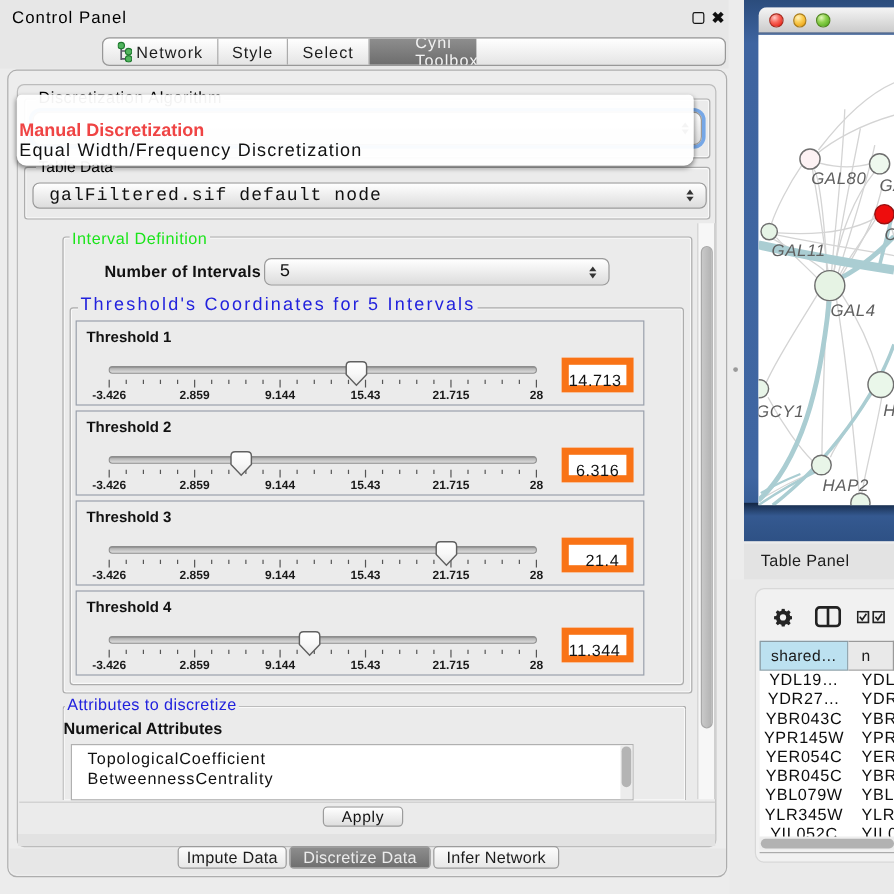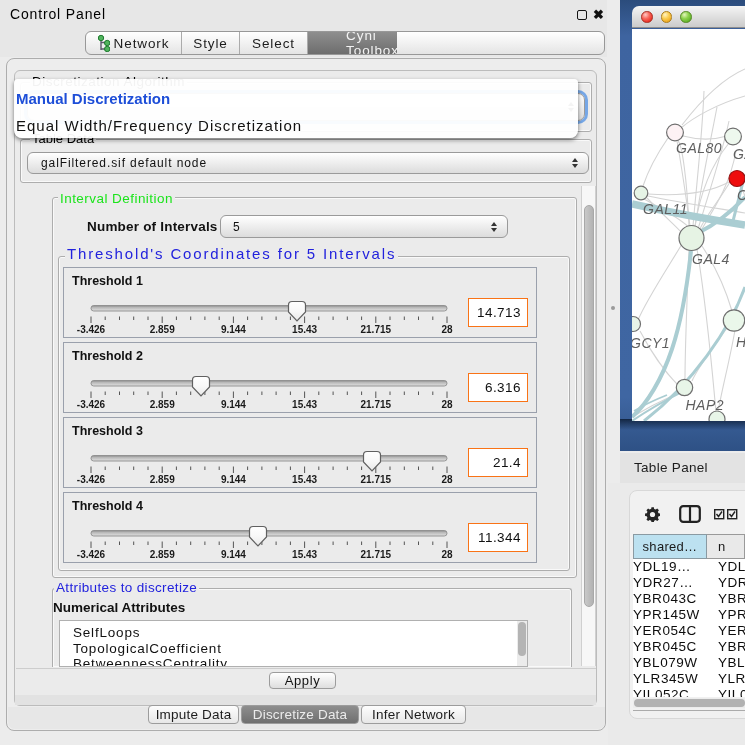--- a/index.html
+++ b/index.html
@@ -11,31 +11,31 @@
 #segbar { left:85px; top:31px; width:520px; height:24px; border:1px solid #989898; border-radius:6px; display:flex; overflow:hidden; background:linear-gradient(#ffffff,#e4e4e4); font-size:13.5px; letter-spacing:0.9px; color:#1c1c1c; }
 #segbar .seg { display:flex; align-items:center; justify-content:center; border-right:1px solid #ababab; height:100%; }
 #segbar .seg:last-child { border-right:none; }
 #segbar .sel { background:linear-gradient(#8e8e8e,#6d6d6d); color:#f3f3f3;padding-left:40px; }
 #outerp { left:6px; top:58px; width:600px; height:673px; border:1px solid #adadad; border-radius:8px; background:#ededed; }
 #innerp { left:14px; top:70px; width:583px; height:636px; border:1px solid #bcbcbc; border-radius:6px; background:#ebebeb; }
 
 .grp { position:absolute; border:1px solid #adadad; border-radius:3px; box-shadow:inset 0 0 0 1px rgba(255,255,255,.7); }
 .gtitle { position:absolute; font-size:13px; background:#ebebeb; padding:0 2px; }
 
-.combo { position:absolute; background:linear-gradient(#ffffff,#dcdcdc); border:1px solid #9a9a9a; border-radius:6px; font-size:12px; letter-spacing:0.9px; color:#111; display:flex; align-items:center; }
+.combo { position:absolute; background:linear-gradient(#ffffff,#dcdcdc); border:1px solid #9a9a9a; border-radius:6px; font-size:15px; letter-spacing:0.9px; color:#111; display:flex; align-items:center;font-family:Liberation Mono, monospace; }
 .carr { position:absolute; right:10px; top:50%; transform:translateY(-50%); display:flex; flex-direction:column; gap:2px; }
 .carr .up { width:0;height:0;border-left:3.5px solid transparent;border-right:3.5px solid transparent;border-bottom:4.5px solid #333; }
 .carr .dn { width:0;height:0;border-left:3.5px solid transparent;border-right:3.5px solid transparent;border-top:4.5px solid #333; }
 
 #vsb { left:581px; top:186px; width:15px; height:480px; background:#f7f7f7; border-left:1px solid #d0d0d0; border-right:1px solid #d0d0d0; }
 #vsbthumb { left:583.5px; top:205px; width:10px; height:402px; background:linear-gradient(90deg,#c9c9c9,#b2b2b2); border-radius:5px; border:1px solid #a8a8a8; }
 
 .tbox { position:absolute; left:63px; width:474px; height:71px; border:1px solid #9aa0ac; background:#ebebeb; }
 .ttitle { position:absolute; left:8px; top:6px; font-size:12.5px; font-weight:bold; color:#111; }
-.tfield { position:absolute; left:404px; top:30px; width:60px; height:29px; background:#fff; border:1px solid #f97316; font-size:13.5px; letter-spacing:0.45px; color:#111; text-align:right; padding-right:6px; line-height:27px; }
+.tfield { position:absolute; left:404px; top:30px; width:60px; height:29px; background:#fff; border:6px solid #f97316; font-size:13.5px; letter-spacing:0.45px; color:#111; text-align:right; padding-right:6px; line-height:27px; }
 
 #popup { left:14px; top:79px; width:564px; height:59px; background:rgba(255,255,255,0.95); border-radius:4px 4px 8px 8px; box-shadow:0 2px 4px rgba(0,0,0,0.5); z-index:50; }
 
 #attrlist { left:59px; top:620px; width:469px; height:47px; background:#fff; border:1px solid #b0b0b0; font-size:13.5px; letter-spacing:0.8px; color:#111; overflow:hidden; padding-top:4px; }
 #attrlist div { padding-left:13px; height:15.5px; line-height:15.5px; }
 
 .btab { position:absolute; top:705px; height:19px; border:1px solid #9c9c9c; border-radius:4px; background:linear-gradient(#fdfdfd,#e7e7e7); font-size:13.5px; letter-spacing:0.2px; color:#1c1c1c; text-align:center; line-height:18px; }
 .btabsel { background:linear-gradient(#8e8e8e,#6f6f6f); color:#ececec; }
 #apply { left:269px; top:672px; width:67px; height:17px; border:1px solid #9c9c9c; border-radius:4px; background:linear-gradient(#ffffff,#dedede); font-size:13px; letter-spacing:0.6px; color:#111; text-align:center; line-height:15px; }
 
@@ -45,21 +45,21 @@
 .tl { position:absolute; top:5px; width:11.6px; height:11.6px; border-radius:50%; }
 #canvas { left:0; top:22.5px; width:113px; height:392px; background:#fff; overflow:hidden; position:absolute;font-style:italic; }
 #winshadow { left:620px; top:419px; width:125px; height:11px; background:linear-gradient(rgba(12,28,52,0.85),rgba(12,28,52,0)); }
 #tpbar { left:620px; top:453px; width:125px; height:30px; background:#e3e3e3; font-size:13.5px; letter-spacing:0.3px; color:#1d1d1d; line-height:30px; padding-left:14px; }
 #rbot { left:608px; top:483px; width:137px; height:262px; background:#eaeaea; }
 #tblpanel { left:629px; top:490px; width:130px; height:229px; background:#f1f1f1; border:1px solid #d8d8d8; border-radius:8px; }
 #thdr1 { left:633px; top:534px; width:74px; height:25px; background:#bce1f0; border:1px solid #8a9aa2; font-size:13px; letter-spacing:0.3px; color:#1a1a1a; text-align:center; line-height:23px; }
 #thdr2 { left:707px; top:534px; width:38px; height:25px; background:#e9e9e9; border:1px solid #9a9a9a; border-left:none; font-size:13px; letter-spacing:0.3px; color:#1a1a1a; line-height:23px; padding-left:11px; }
 #tbody { left:633px; top:559px; width:112px; height:138px; background:#fff; overflow:hidden; }
 .trow { position:absolute; left:0; width:112px; height:16px; font-size:13.5px; letter-spacing:0.55px; color:#0d0d0d; line-height:16px; }
-.trow .c1 { position:absolute; left:0; width:74px; }
+.trow .c1 { position:absolute; left:0; width:74px; text-align:center; }
 .trow .c2 { position:absolute; left:85px; }
 #hsb { left:633px; top:698px; width:112px; height:10px; background:#ececec; }
 #hsbthumb { left:634px; top:699px; width:111px; height:8px; background:#b2b2b2; border-radius:4px; }
 #divdot { left:611px; top:306px; width:4px; height:4px; border-radius:50%; background:#9a9a9a; }
 </style></head>
 <body>
 <svg width="0" height="0">
     <defs>
 <linearGradient id="trk" x1="0" y1="0" x2="0" y2="1">
         <stop offset="0" stop-color="#848484"></stop>
@@ -186,21 +186,20 @@
       <text x="383.0" y="64.5" font-size="10" font-weight="bold" fill="#1a1a1a" text-anchor="middle" font-family="Liberation Sans, sans-serif">28</text>
       <path d="M185.5 44 L185.5 37 Q185.5 33.5 189 33.5 L199 33.5 Q202.5 33.5 202.5 37 L202.5 44 L194 53 Z" fill="url(#thm)" stroke="#606060" stroke-width="1.2"></path>
     </svg>
 <div class="tfield">11.344</div>
 </div>
 
 <div class="grp" style="left:52px; top:588px; width:520px; height:79px; border-bottom:none; border-radius:3px 3px 0 0;"></div>
 <div class="gtitle" style="left:54px; top:580px; color:#2222dd; font-size:13.5px; letter-spacing:0.35px;">Attributes to discretize</div>
 <div class="abs" style="left:53px; top:600px; font-size:13.5px; font-weight:bold; color:#111;">Numerical Attributes</div>
 <div class="abs" id="attrlist">
-  <div>SelfLoops</div>
   <div>TopologicalCoefficient</div>
   <div>BetweennessCentrality</div>
 </div>
 <div class="abs" style="left:517px; top:621px; width:10px; height:45px; background:#ececec;"></div>
 <div class="abs" style="left:518px; top:622px; width:8px; height:34px; background:#b4b4b4; border-radius:4px;"></div>
 
 
 <div class="abs" id="vsb"></div>
 <div class="abs" id="vsbthumb"></div>
 
@@ -208,21 +207,21 @@
 <div class="abs" id="apply">Apply</div>
 
 <div class="abs" style="left:15px;top:695px;width:581px;height:10px;background:#e2e2e2;"></div>
 <div class="abs" style="left:8px;top:707px;width:597px;height:22px;background:#e7e7e7;border-radius:0 0 7px 7px;"></div>
 <div class="btab" style="left:148px; width:91px;">Impute Data</div>
 <div class="btab btabsel" style="left:241px; width:118px;text-align:center;">Discretize Data</div>
 <div class="btab" style="left:361px; width:105px;">Infer Network</div>
 
 
 <div class="abs" id="popup">
-  <div class="abs" style="left:2px; top:11px; font-size:15px; font-weight:bold; color:#1d4ed8;">Manual Discretization</div>
+  <div class="abs" style="left:2px; top:21px; font-size:15px; font-weight:bold; color:#ef4444;">Manual Discretization</div>
   <div class="abs" style="left:2px; top:37.5px; font-size:15px; letter-spacing:1.0px; color:#111;">Equal Width/Frequency Discretization</div>
 </div>
 
 
 <div class="abs" id="bluep"></div>
 <div class="abs" id="winshadow"></div>
 <div class="abs" id="macwin">
   <div class="abs" id="mactitle">
     <div class="tl" style="left:9px; background:radial-gradient(circle at 35% 28%, #ffc9c4, #f8685c 40%, #ec3328 75%, #cc1b10); border:0.8px solid #a82a1e;"></div>
     <div class="tl" style="left:28.5px; background:radial-gradient(circle at 35% 28%, #fff3c4, #fbce53 40%, #f0ad25 75%, #cf8d12); border:0.8px solid #ab7d1a;"></div>

